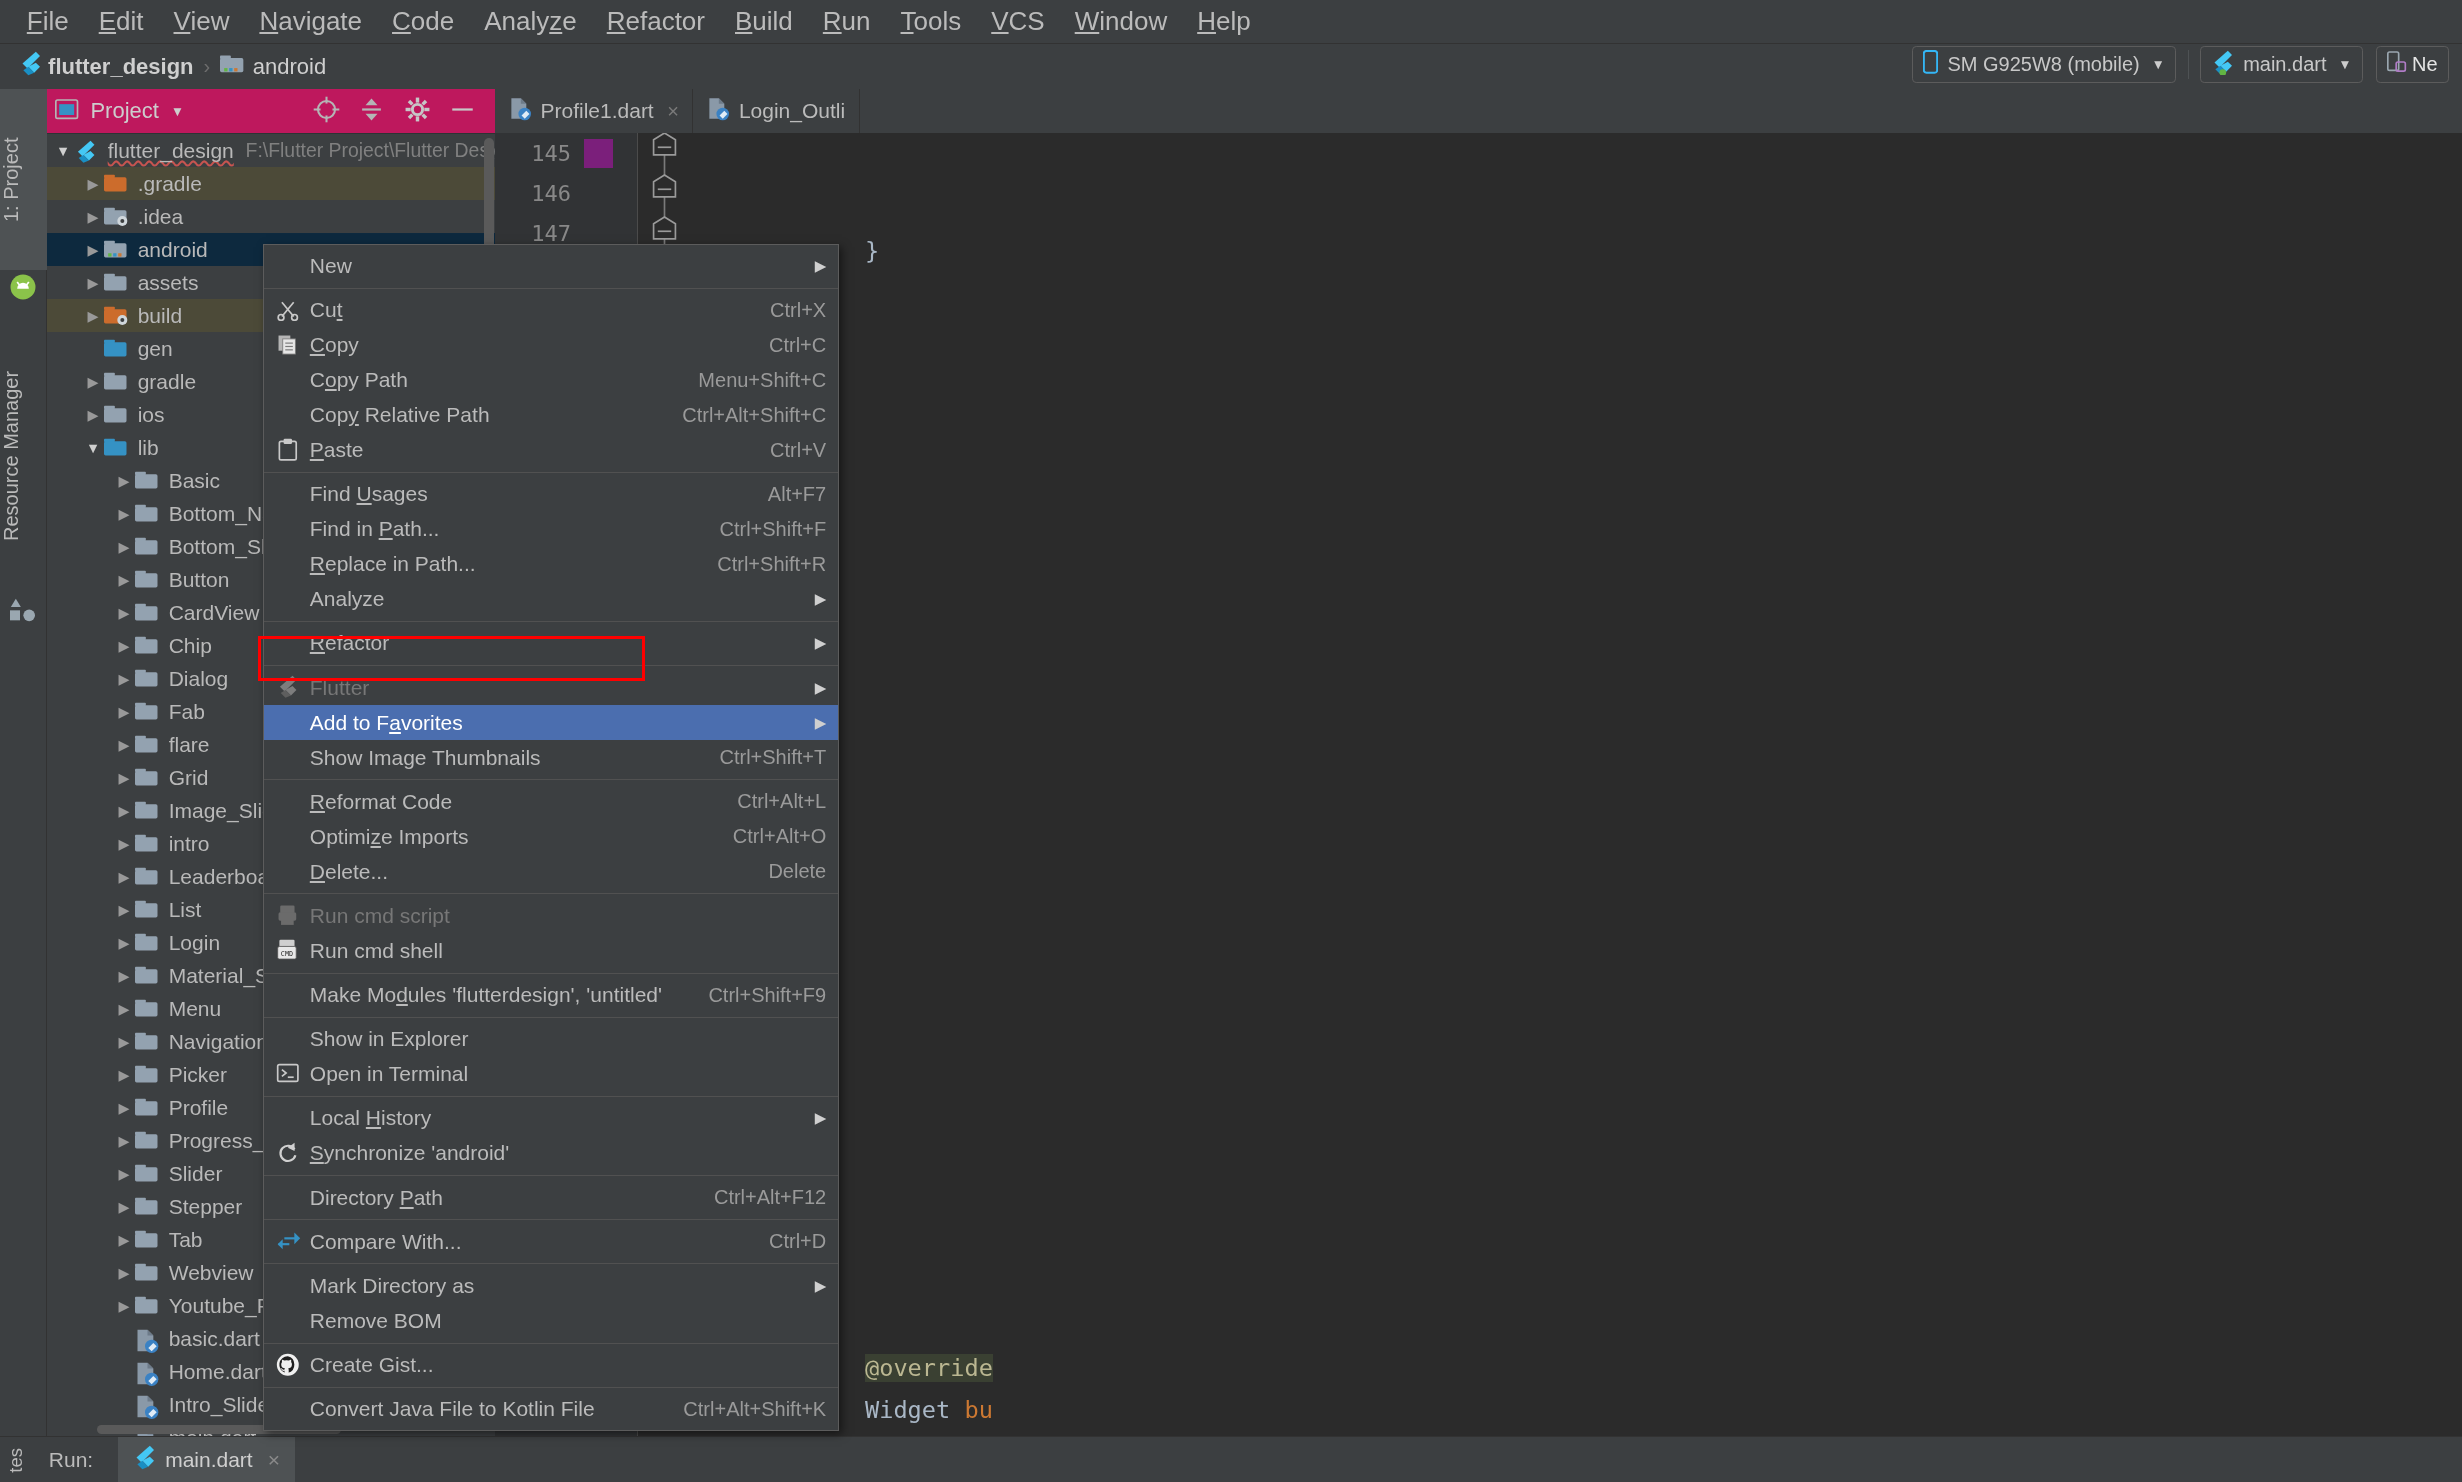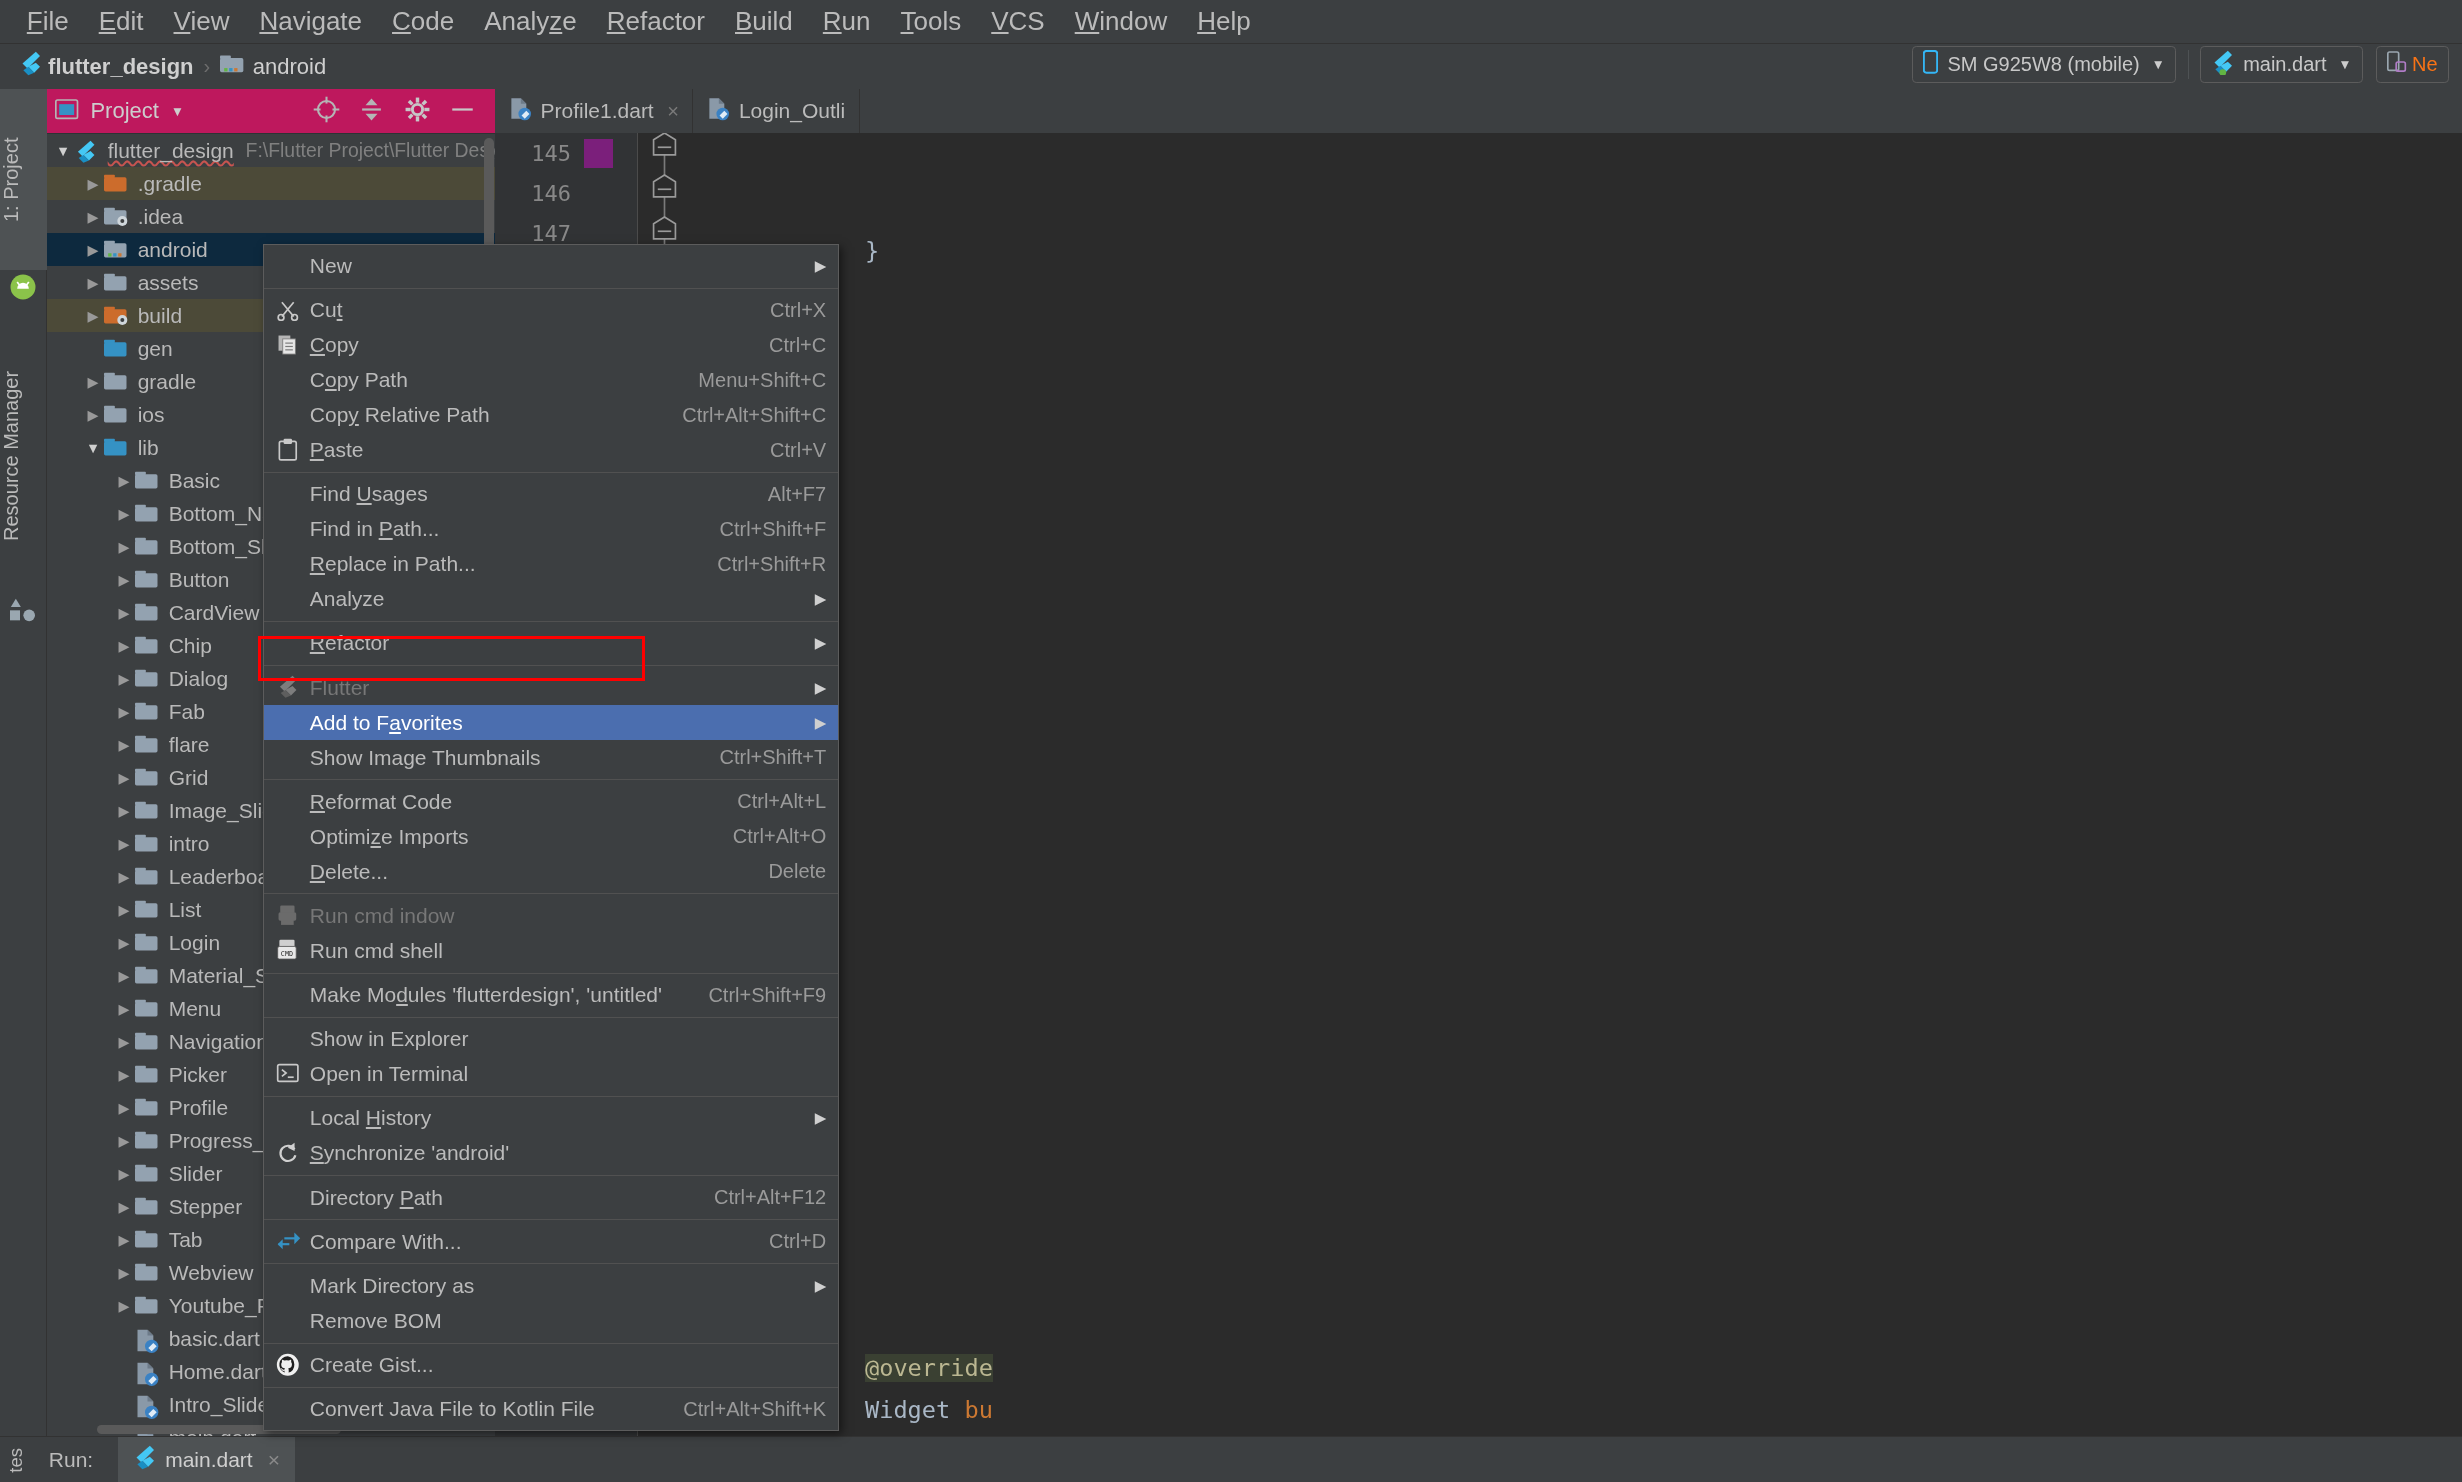--- a/index.html
+++ b/index.html
@@ -282,21 +282,21 @@
       <span style="margin-left:10px">main.dart</span>
       <span class="caret">▼</span>
     </div>
     <div class="combo" style="overflow:hidden;max-width:82px">
       <span>
         <svg width="20" height="22" viewBox="0 0 24 26">
           <rect x="1" y="1" width="13" height="22" rx="2" fill="none" stroke="#9aa7b0" stroke-width="2"></rect>
           <rect x="11" y="13" width="11" height="11" rx="2" fill="none" stroke="#b07cc6" stroke-width="2"></rect>
         </svg>
       </span>
-      <span style="margin-left:5px;color:#f97316">Ne</span>
+      <span style="margin-left:5px;color:#e5e5e5">Ne</span>
     </div>
   </div>
 
   <div class="toolstrip">
     <div class="vtab active" style="top:0;height:181px">
       <span>1: Project</span>
     </div>
     <div style="position:absolute;top:183px;left:7.6px">
       <svg width="30" height="30" viewBox="0 0 36 36">
         <circle cx="18" cy="18" r="15" fill="#8bc34a"></circle>
@@ -904,21 +904,21 @@
         <span class="lbl"><u>D</u>elete...</span>
         <span class="sc">Delete</span>
       </div>
       <div class="ctxsep"></div>
       <div class="ctxitem dis">
         <span class="ci"><svg width="23.6" height="23.6" viewBox="0 0 28 28">
             <rect x="5" y="3" width="17" height="9" rx="1.5" fill="#6b6b6b"></rect>
             <rect x="3" y="11" width="21" height="10" rx="2" fill="#6b6b6b"></rect>
             <rect x="6" y="20" width="15" height="6" fill="#6b6b6b"></rect>
           </svg></span>
-        <span class="lbl">Run cmd indow</span>
+        <span class="lbl">Run cmd script</span>
       </div>
       <div class="ctxitem">
         <span class="ci"><svg width="23.6" height="23.6" viewBox="0 0 28 28" style="font-size:25px">
             <rect x="4" y="2" width="18" height="9" rx="1.5" fill="#cfcfcf"></rect>
             <rect x="2" y="10" width="22" height="15" rx="2" fill="#e8e8e8" stroke="#555"></rect>
             <text x="13" y="21" font-size="8" fill="#2b2b2b" text-anchor="middle" font-family="DejaVu Sans Mono, monospace">CMD</text>
           </svg></span>
         <span class="lbl">Run cmd shell</span>
       </div>
       <div class="ctxsep"></div>

